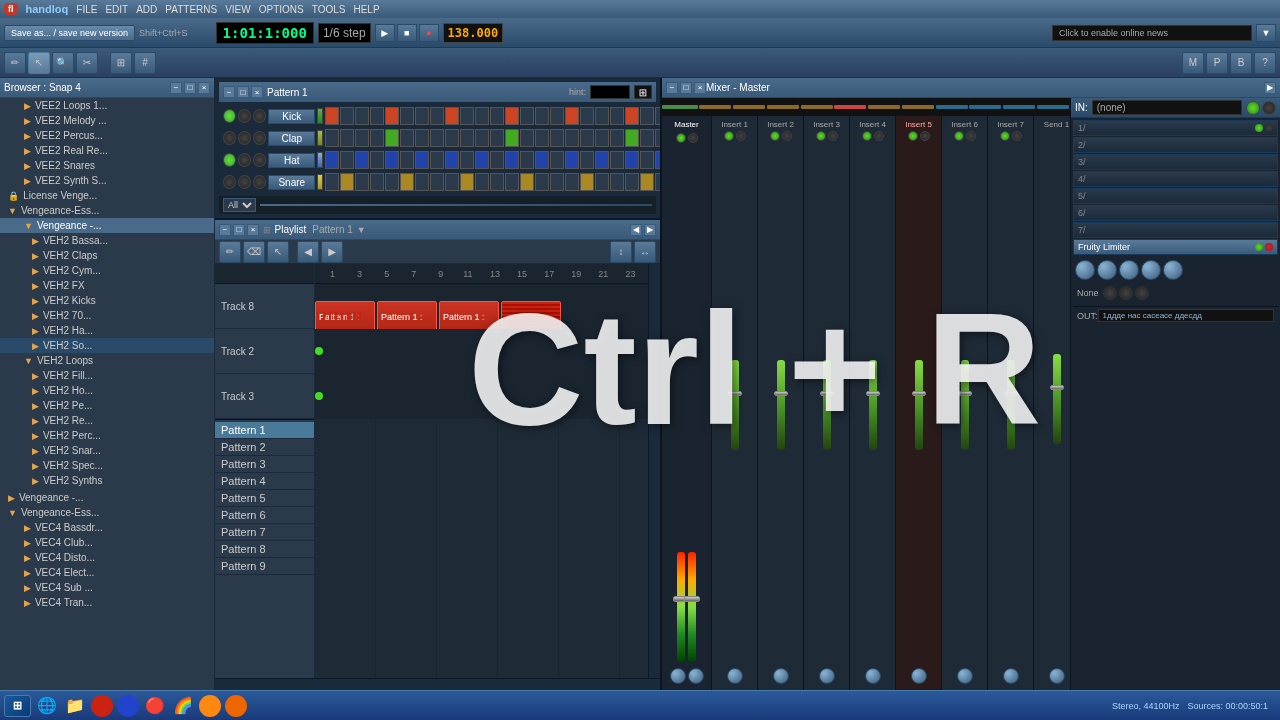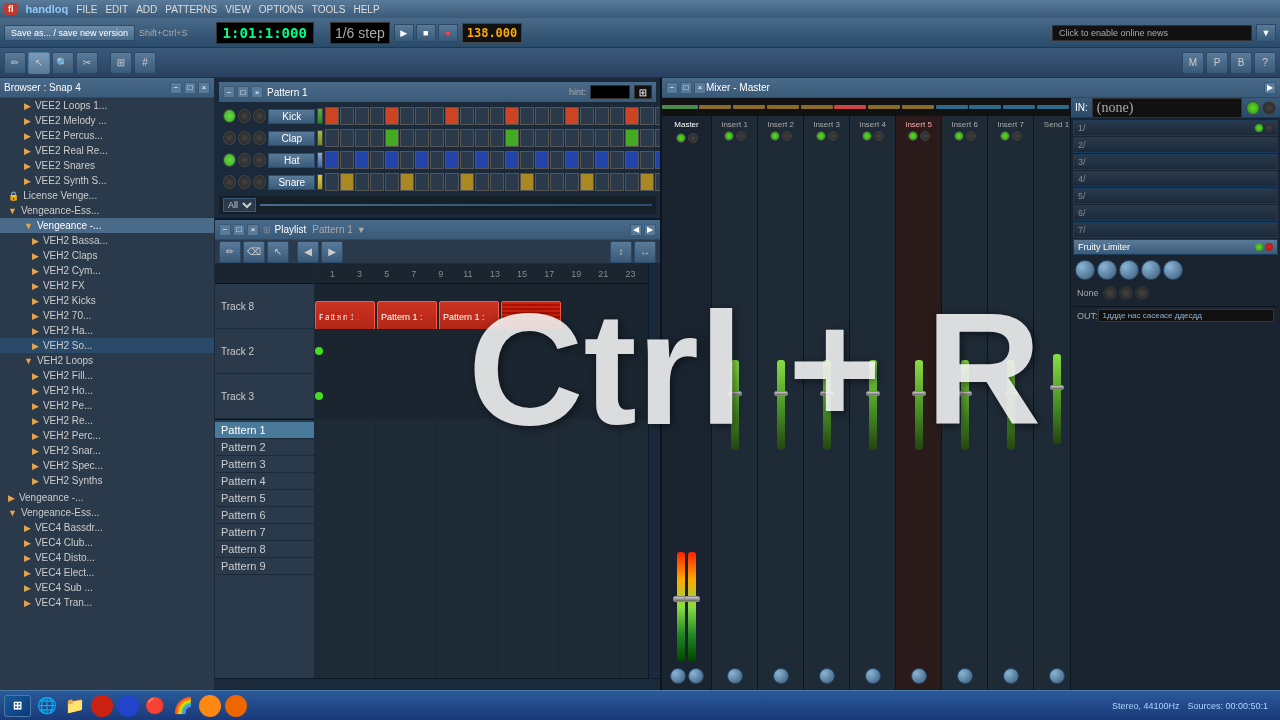--- a/index.html
+++ b/index.html
@@ -70,24 +70,23 @@
       font-size: 14px;
       font-weight: bold;
       padding: 2px 6px;
       border: 1px solid #333;
       min-width: 80px;
       text-align: center;
     }
     .step-display {
       background: #000;
       color: #aaa;
-      font-size: 14px;
+      font-size: 12px;
       padding: 2px 4px;
       border: 1px solid #333;
-      margin-left: 12px;
     }
     .bpm-display {
       background: #111;
       color: #ffaa00;
       font-family: monospace;
       font-size: 12px;
       padding: 2px 4px;
       border: 1px solid #444;
       font-weight: bold;
     }
@@ -1237,21 +1236,21 @@
             </div>
             <div class="channel-knob" style="margin-top:2px;"></div>
           </div>
 
         </div>
       </div>
 
       <div class="right-panel">
         <div class="right-panel-header">
           <span>IN:</span>
-          <div style="background:#111;color:#aaa;font-size:14px;padding:1px 4px;border:1px solid #333;flex:1;margin:0 4px;font-family:Liberation Serif, serif;">(none)</div>
+          <div style="background:#111;color:#aaa;font-size:10px;padding:1px 4px;border:1px solid #333;flex:1;margin:0 4px;">(none)</div>
           <div style="width:14px;height:14px;border-radius:50%;background:radial-gradient(circle,#66dd22,#228822);border:1px solid #444;"></div>
           <div style="width:14px;height:14px;border-radius:50%;background:radial-gradient(circle,#444,#222);border:1px solid #444;margin-left:2px;"></div>
         </div>
 
         <div class="fx-list">
           <div class="fx-item numbered">
             <span>1/</span>
             <div style="display:flex;gap:2px;">
               <div style="width:8px;height:8px;border-radius:50%;background:radial-gradient(circle,#66dd22,#228822);"></div>
               <div style="width:8px;height:8px;border-radius:50%;background:radial-gradient(circle,#444,#222);"></div>

